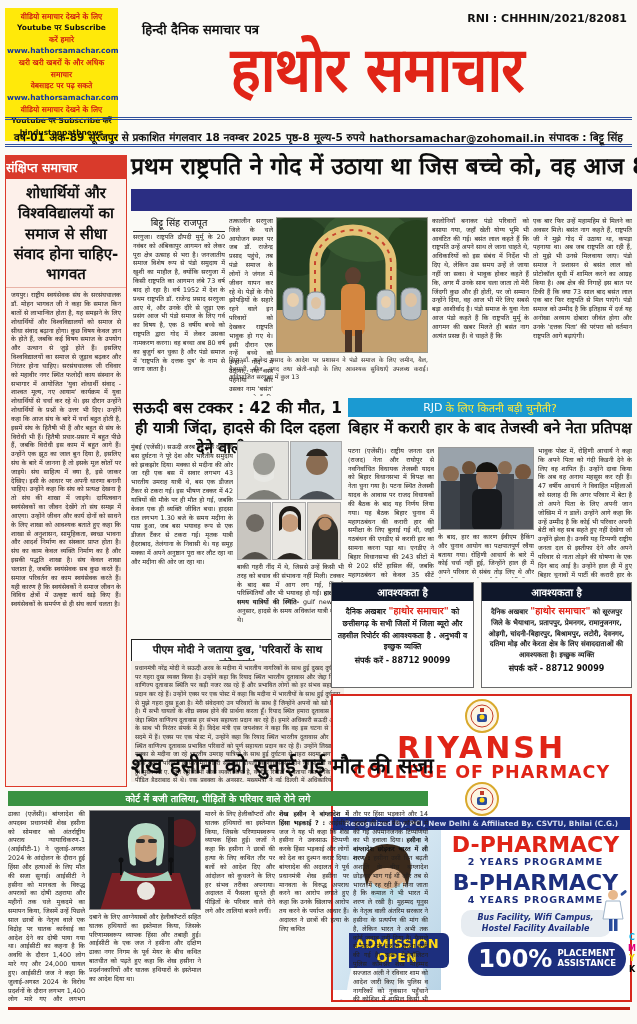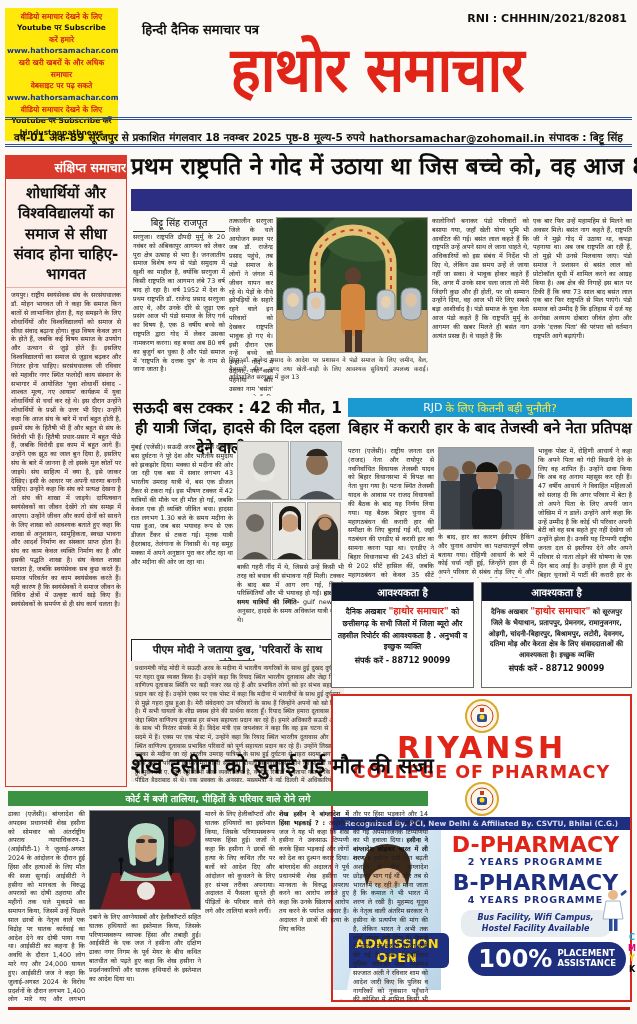--- a/index.html
+++ b/index.html
@@ -26,21 +26,21 @@
   .rni { right:10px; top:12px; font-size:11px; font-weight:bold; color:#111; }
   .info-bar { left:5px; right:5px; top:117px; height:30px;
     border-top:3px double #2e4f9e; border-bottom:3px double #2e4f9e;
     display:flex; align-items:flex-end; justify-content:space-between;
     padding:0 7px; font-size:10.5px; font-weight:bold; white-space:nowrap; }
   .info-bar span { margin:0 2px; }
 
   
   .sidebar { left:5px; top:155px; width:122px; height:632px;
     background:#fdf0ea; border:1px solid #dd3a2b; overflow:hidden; }
-  .sb-header { background:#d93a2b; color:#fff; text-align:right;
+  .sb-header { background:#d93a2b; color:#fff; text-align:left;
     font-size:12.5px; font-weight:bold; padding:3px 0; }
   .sb-title { font-size:15px; font-weight:bold; text-align:center;
     padding:4px 6px 3px; line-height:1.35; border-bottom:1px solid #e8b4a8; }
   .sb-body { font-size:6.4px; line-height:1.4; text-align:justify;
     padding:3px 5px; color:#201c1a; height:520px; overflow:hidden; }
 
   
   .lead-headline { left:131px; top:152px; width:501px; text-align:center;
     font-size:23px; font-weight:900; color:#0d0d0d; line-height:1.3; white-space:nowrap; }
   .navy-bar { left:131px; top:189px; width:501px; height:22px; background:#2b2e83; }

